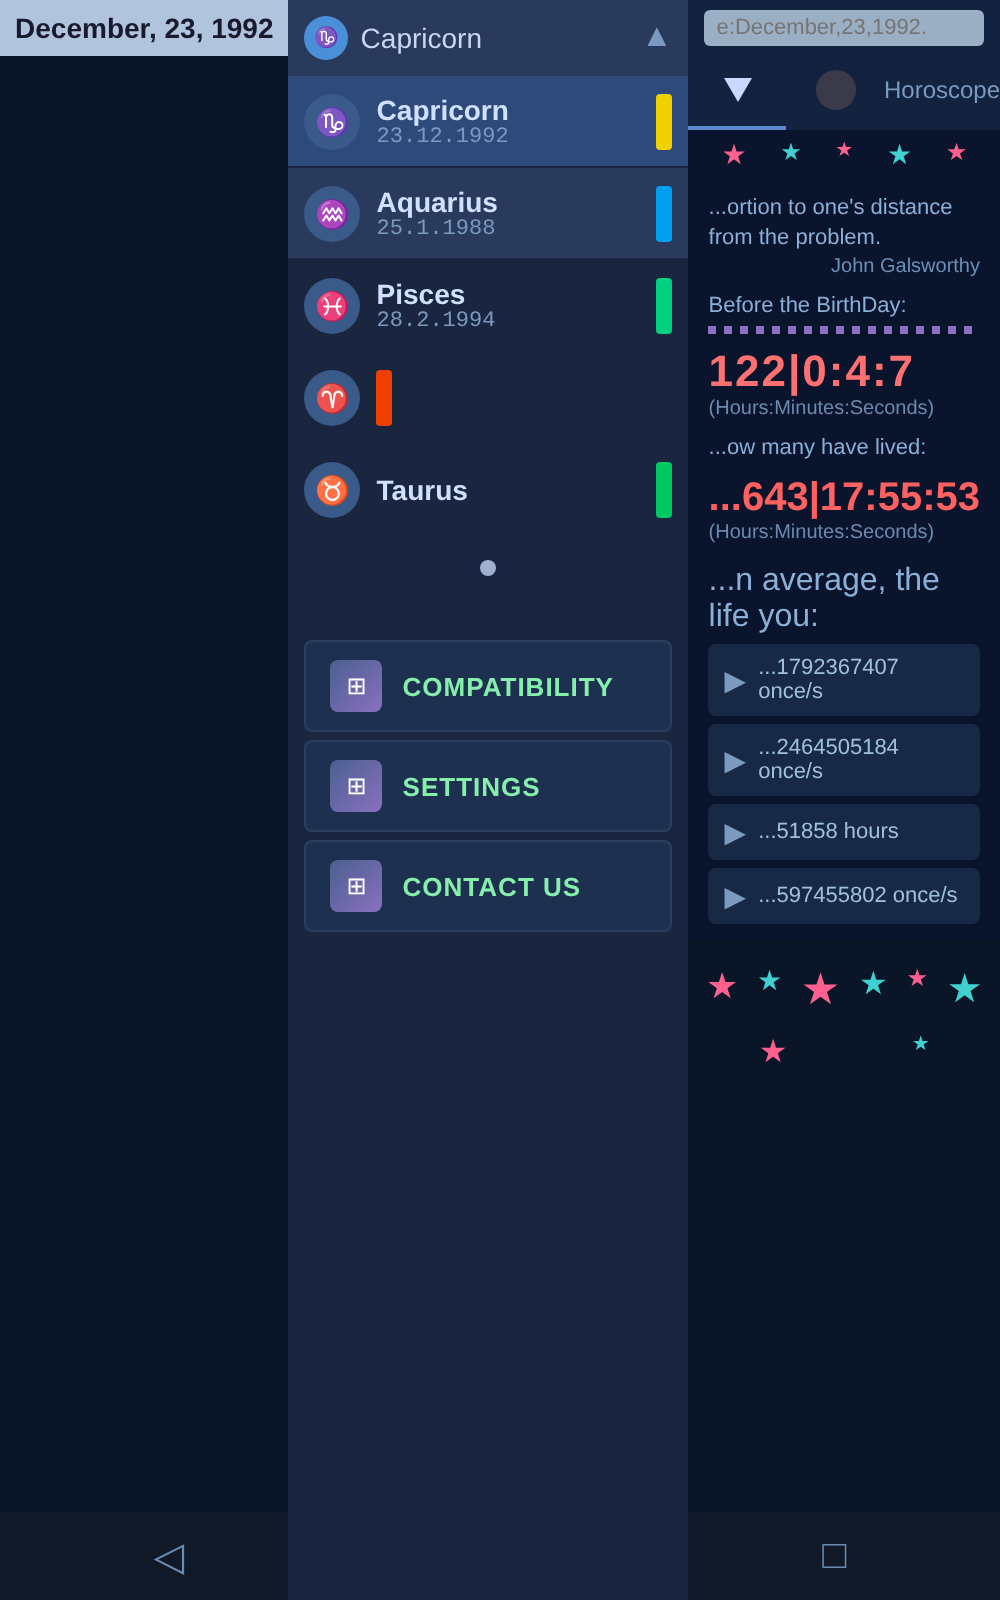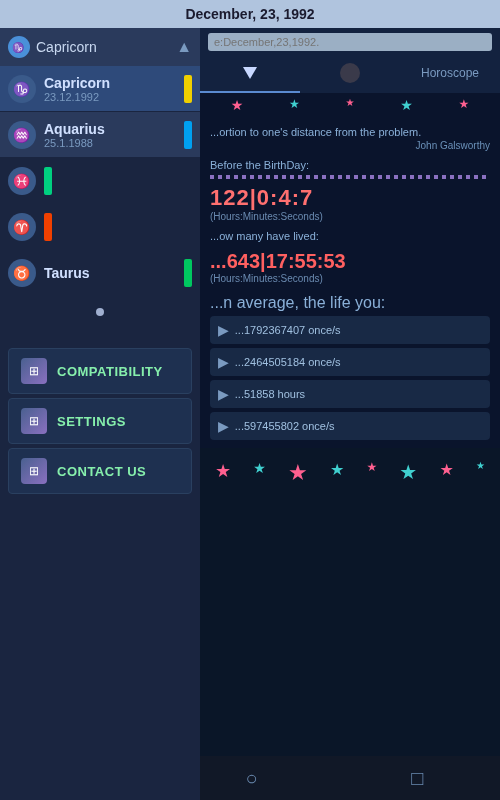--- a/index.html
+++ b/index.html
@@ -13,21 +13,21 @@
     }
 
     
     .app-container {
       position: absolute;
       top: 0; left: 0;
       width: 500px;
       height: 800px;
       z-index: 1;
       display: flex;
-      flex-direction: column;
+      flex-direction: row;
     }
 
     
     .date-bar {
       width: 100%;
       height: 28px;
       background: #b0c4de;
       display: flex;
       align-items: center;
       justify-content: center;
@@ -129,20 +129,21 @@
 
     .zodiac-name {
       color: #d0e0ff;
       font-size: 14px;
       font-weight: bold;
     }
 
     .zodiac-date {
       color: #7a9ac0;
       font-size: 11px;
+      font-family: Liberation Mono, monospace;
     }
 
     .zodiac-indicator {
       width: 8px;
       height: 28px;
       border-radius: 2px;
       flex-shrink: 0;
     }
 
     
@@ -380,20 +381,24 @@
         <div class="zodiac-icon">♒</div>
         <div class="zodiac-info">
           <div class="zodiac-name">Aquarius</div>
           <div class="zodiac-date">25.1.1988</div>
         </div>
         <div class="zodiac-indicator" style="background:#00a0f0;"></div>
       </div>
 
       <div class="zodiac-item">
         <div class="zodiac-icon">♓</div>
+        <div class="zodiac-info">
+          <div class="zodiac-name">Pisces</div>
+          <div class="zodiac-date">28.2.1994</div>
+        </div>
         <div class="zodiac-indicator" style="background:#00d080;"></div>
       </div>
 
       <div class="zodiac-item">
         <div class="zodiac-icon">♈</div>
         <div class="zodiac-indicator" style="background:#f04000;"></div>
       </div>
 
       <div class="zodiac-item">
         <div class="zodiac-icon">♉</div>

